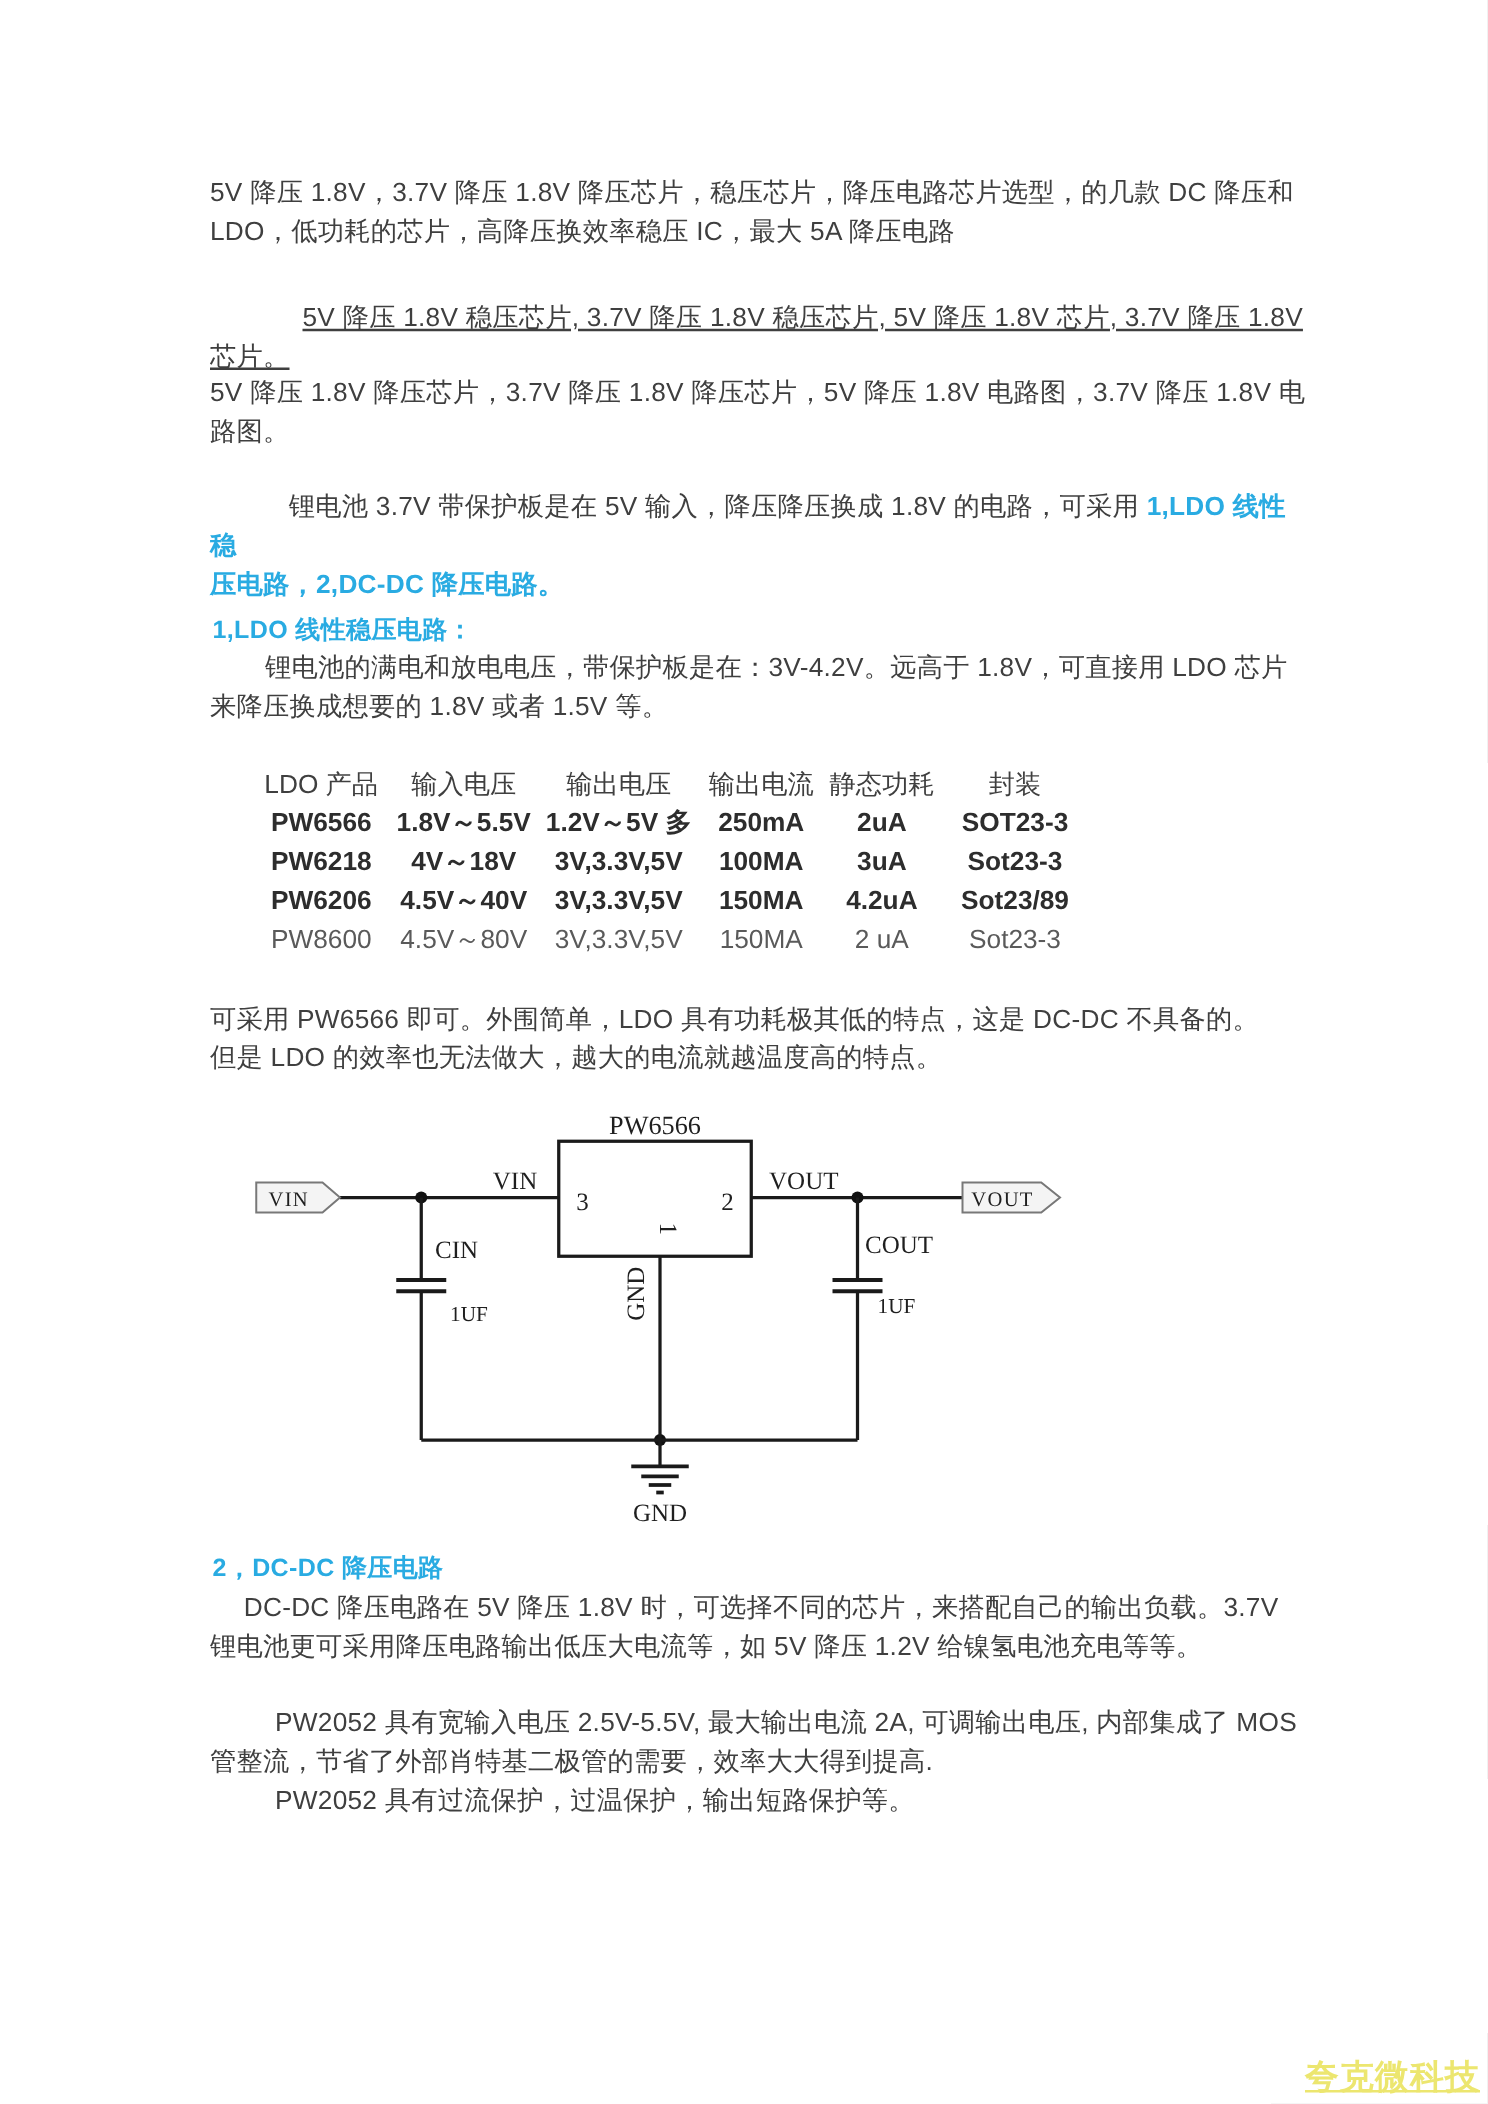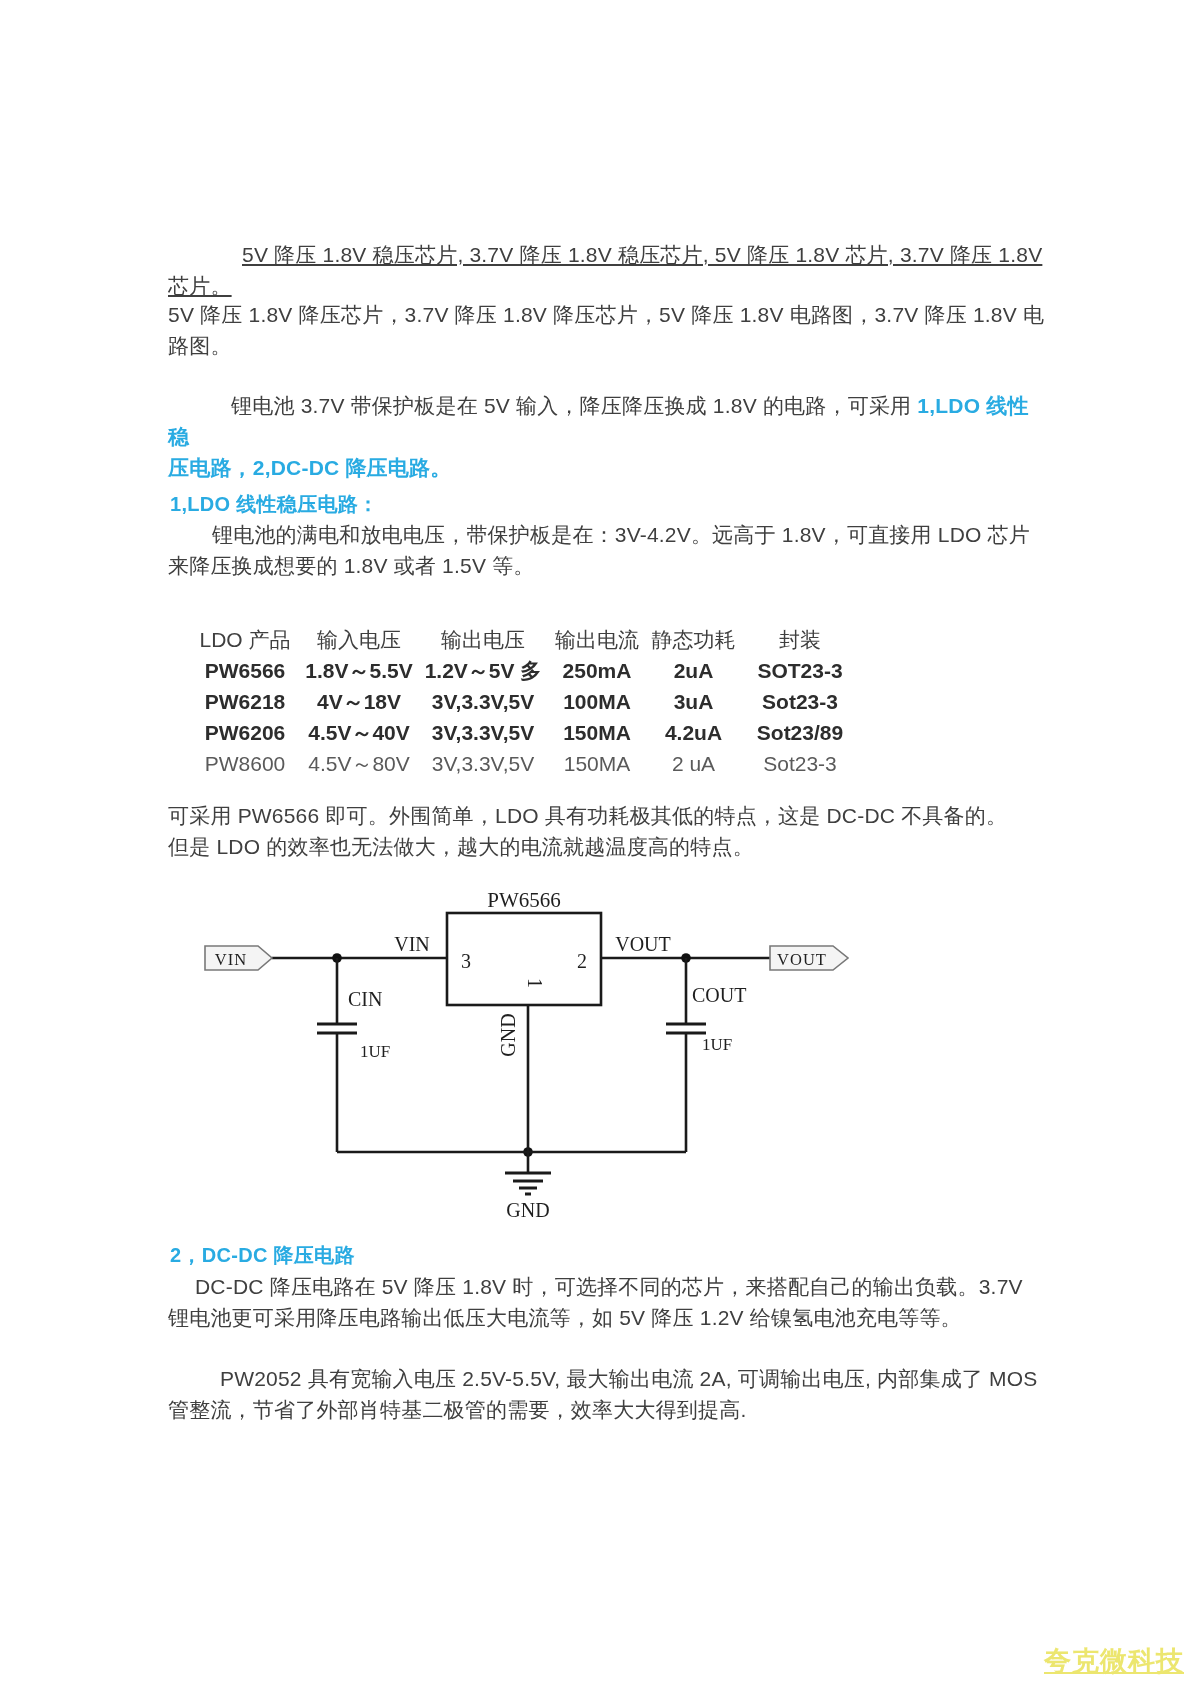--- a/index.html
+++ b/index.html
@@ -18,23 +18,23 @@
     position:absolute; left:170px; margin:0;
     font-size:20px; line-height:31px; font-weight:bold; color:#29abe2;
     letter-spacing:0.3px;
   }
   .ind-74 { text-indent:74px;text-decoration:underline; }
   .ind-63 { text-indent:63px; }
   .ind-44 { text-indent:44px; }
   .ind-27 { text-indent:27px; }
   .ind-52 { text-indent:52px; }
   .ldo-table {
-    position:absolute; left:190px; top:612px;
+    position:absolute; left:202px; top:612px;
     display:grid; grid-template-columns:110px 118px 130px 98px 95px 118px;
-    font-size:21px; line-height:31px; color:#3f3f3f;margin-top:12px;
+    font-size:21px; line-height:31px; color:#3f3f3f;
   }
   .ldo-table .cell { text-align:center; white-space:nowrap; }
   .ldo-table .t-bold { font-weight:bold; color:#2d2d2d; }
   .ldo-table .t-light { font-weight:normal; color:#5a5a5a;text-align:center; }
   .circuit {
     position:absolute; left:165px; top:880px; width:700px; height:352px;
   }
   .circuit text {
     font-family:"Liberation Serif","DejaVu Serif",serif;
     fill:#1f1f1f;
@@ -44,20 +44,22 @@
     font-size:27px; font-weight:bold; color:#ece66f; letter-spacing:1px;
     white-space:nowrap;
     text-decoration:underline;
   }
 </style>
 </head>
 <body>
 
 <div class="page">
 
+  <p class="para" style="top:139px">5V 降压 1.8V，3.7V 降压 1.8V 降压芯片，稳压芯片，降压电路芯片选型，的几款 DC 降压和
+LDO，低功耗的芯片，高降压换效率稳压 IC，最大 5A 降压电路</p>
 
   <p class="para ind-74" style="top:239px">5V 降压 1.8V 稳压芯片, 3.7V 降压 1.8V 稳压芯片, 5V 降压 1.8V 芯片, 3.7V 降压 1.8V
 芯片。</p>
 
   <p class="para" style="top:299px">5V 降压 1.8V 降压芯片，3.7V 降压 1.8V 降压芯片，5V 降压 1.8V 电路图，3.7V 降压 1.8V 电
 路图。</p>
 
   <p class="para ind-63" style="top:390px"><span>锂电池 3.7V 带保护板是在 5V 输入，降压降压换成 1.8V 的电路，可采用 </span><span class="accent">1,LDO 线性稳
 压电路，2,DC-DC 降压电路。</span></p>
 
@@ -160,16 +162,17 @@
   </svg>
 
   <h2 class="sec-heading" style="top:1240px">2，DC-DC 降压电路</h2>
 
   <p class="para ind-27" style="top:1271px">DC-DC 降压电路在 5V 降压 1.8V 时，可选择不同的芯片，来搭配自己的输出负载。3.7V
 锂电池更可采用降压电路输出低压大电流等，如 5V 降压 1.2V 给镍氢电池充电等等。</p>
 
   <p class="para ind-52" style="top:1363px">PW2052 具有宽输入电压 2.5V-5.5V, 最大输出电流 2A, 可调输出电压, 内部集成了 MOS
 管整流，节省了外部肖特基二极管的需要，效率大大得到提高.</p>
 
+  <p class="para ind-52" style="top:1425px">PW2052 具有过流保护，过温保护，输出短路保护等。</p>
 
   <div class="watermark">夸克微科技</div>
 
 </div>
 
 </body></html>

